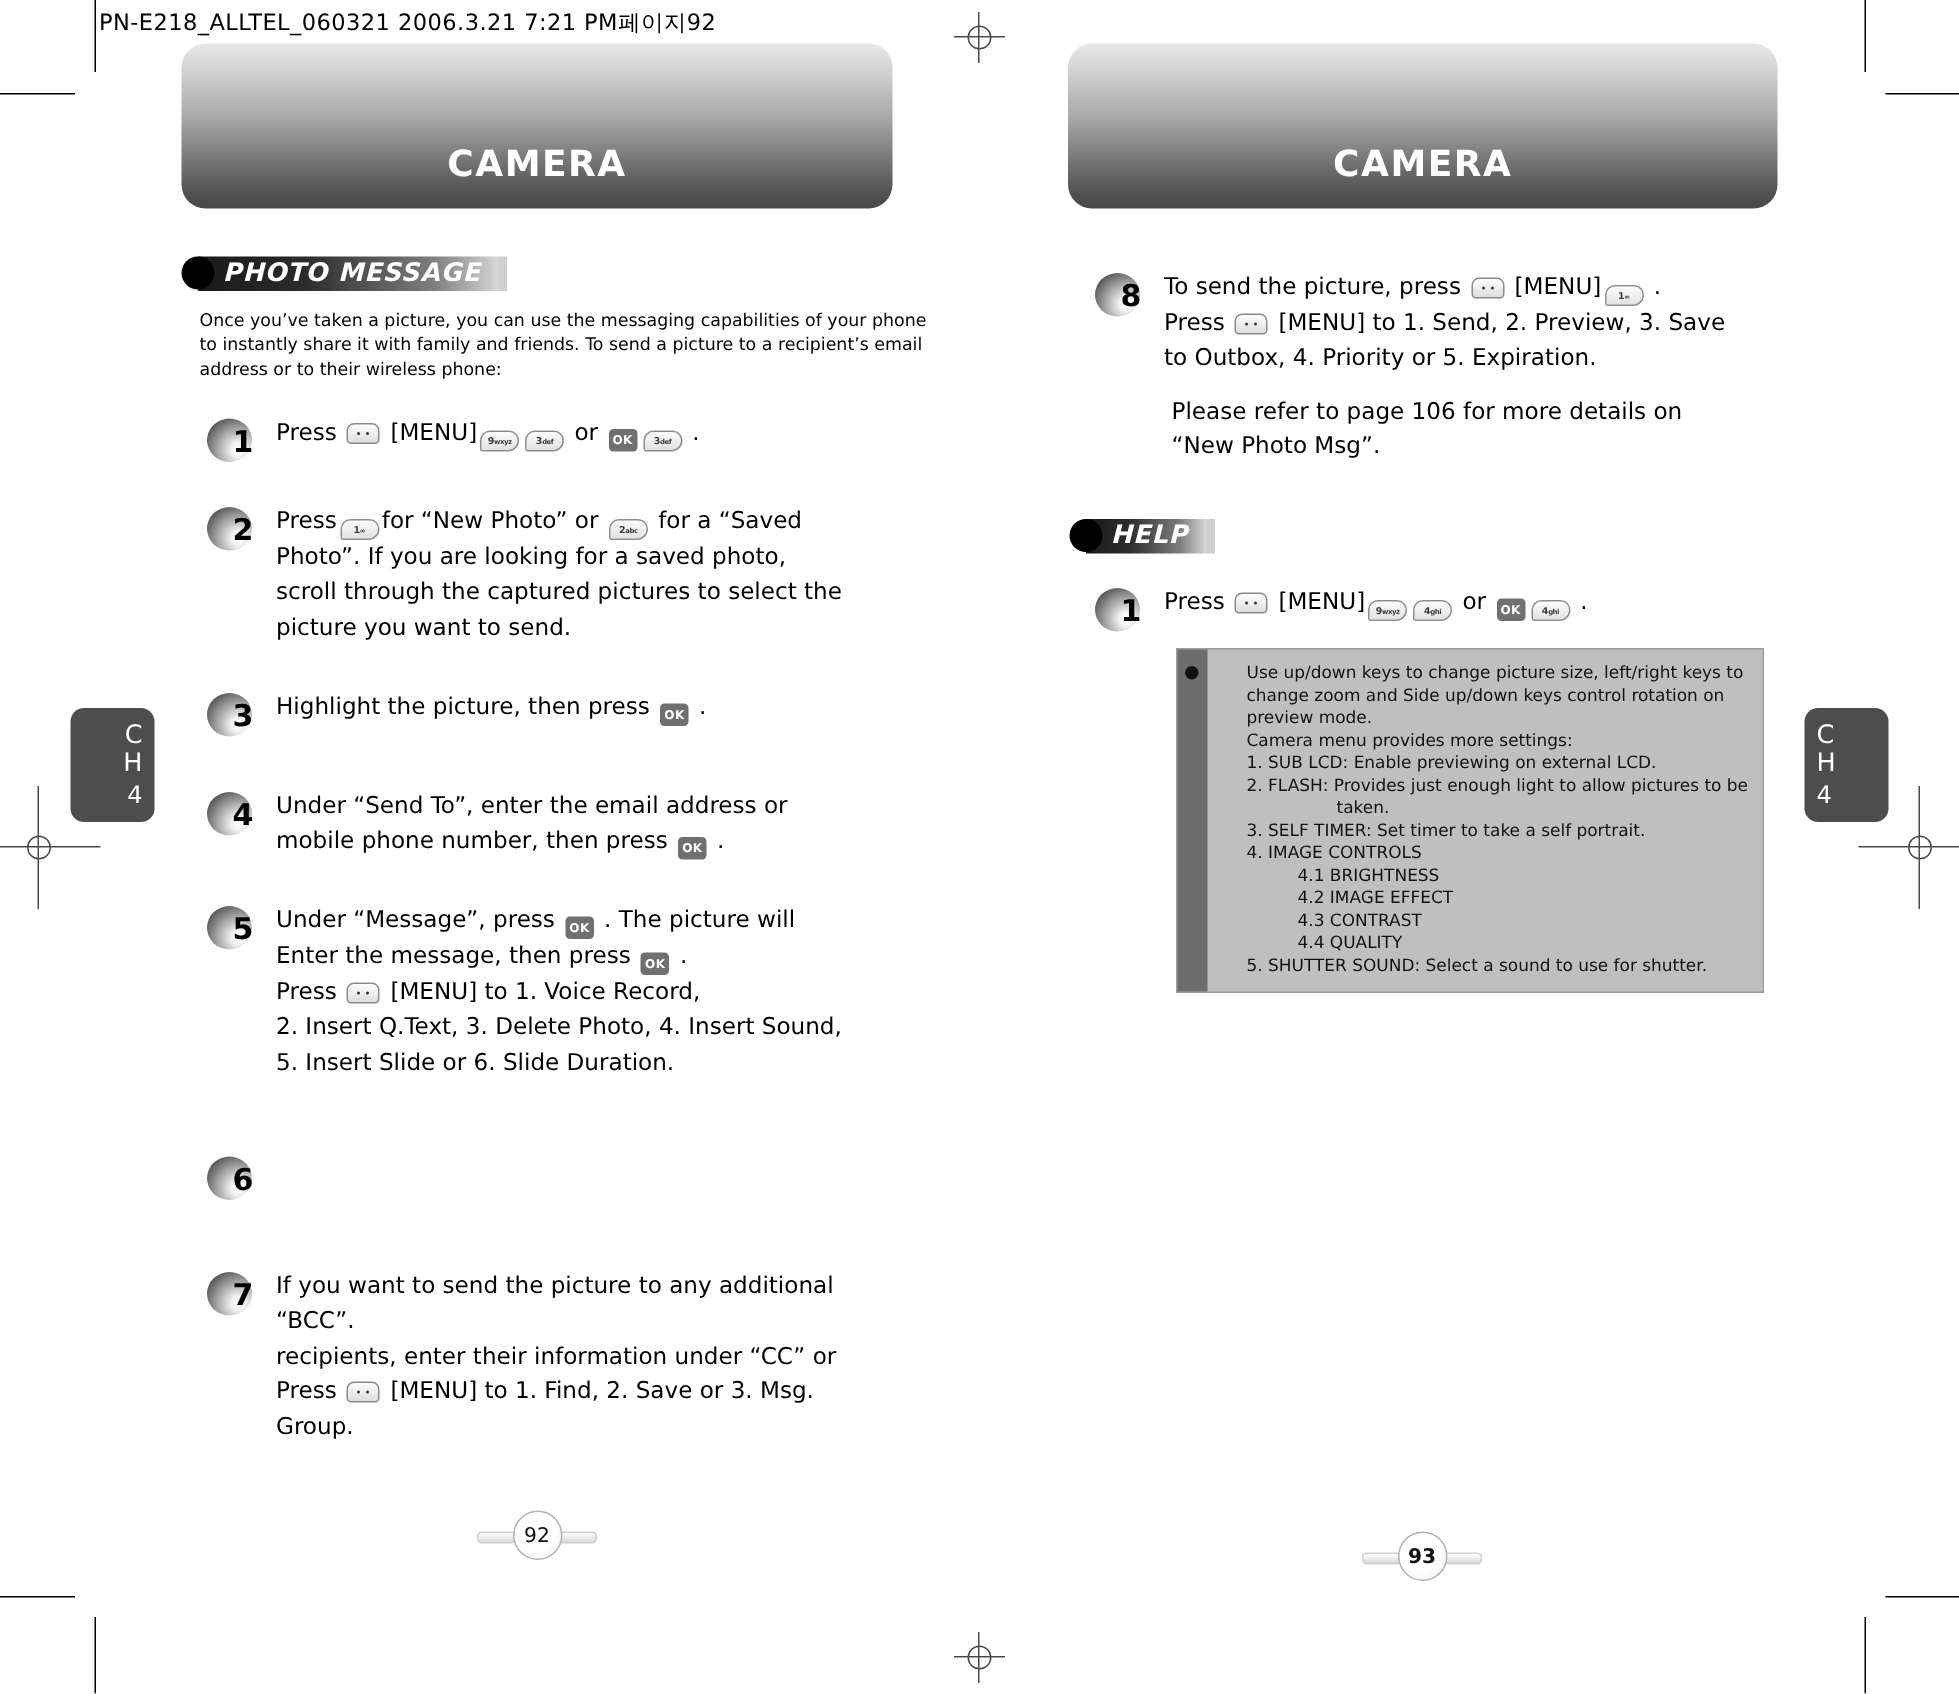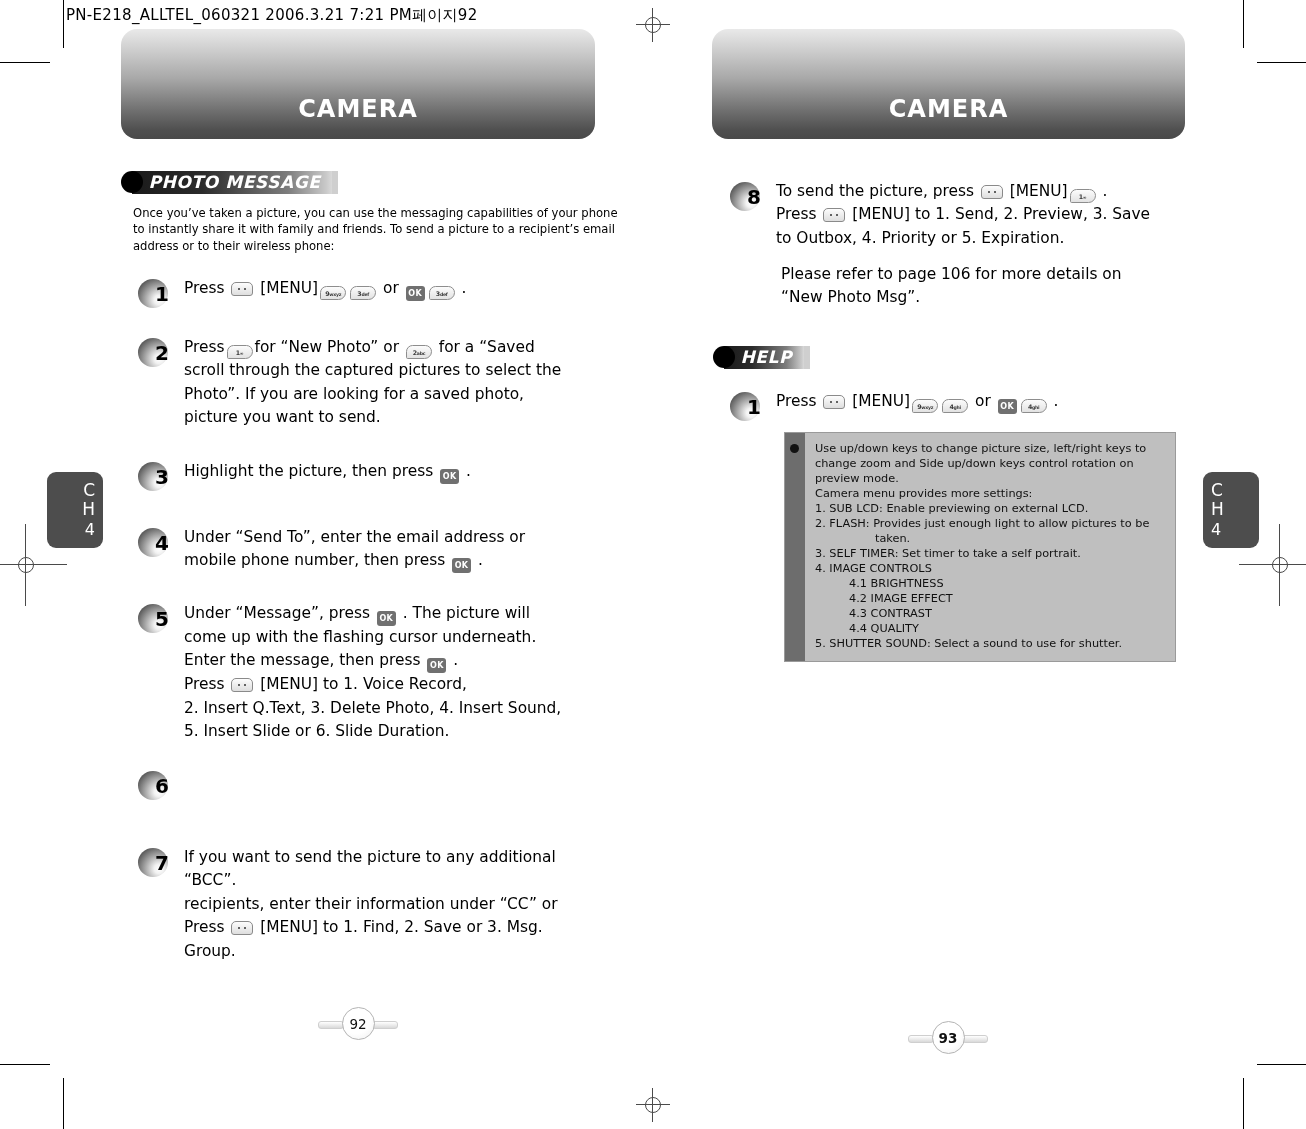--- a/index.html
+++ b/index.html
@@ -359,22 +359,22 @@
           <div class="line"><span>Press </span><span class="key key-menu"></span><span> [MENU]</span><span class="key key-num">9<span class="sub">wxyz</span></span><span class="key key-num">3<span class="sub">def</span></span><span> or </span><span class="key key-ok">OK</span><span class="key key-num">3<span class="sub">def</span></span><span> .</span></div>
         </div>
       </div>
       <div class="step" style="left: 138px; top: 336px;">
         <div class="step-num">
           <div class="sphere"></div>
           <div class="digit">2</div>
         </div>
         <div class="step-body">
           <div class="line"><span>Press</span><span class="key key-num">1<span class="sub">∞</span></span><span>for “New Photo” or </span><span class="key key-num">2<span class="sub">abc</span></span><span> for a “Saved</span></div>
+          <div class="line"><span>Photo”.   If you are looking for a saved photo,</span></div>
           <div class="line"><span>scroll through the captured pictures to select the</span></div>
-          <div class="line"><span>Photo”.   If you are looking for a saved photo,</span></div>
           <div class="line"><span>picture you want to send.</span></div>
         </div>
       </div>
       <div class="step" style="left: 138px; top: 460px;">
         <div class="step-num">
           <div class="sphere"></div>
           <div class="digit">3</div>
         </div>
         <div class="step-body">
           <div class="line"><span>Highlight the picture, then press </span><span class="key key-ok">OK</span><span> .</span></div>
@@ -390,21 +390,20 @@
           <div class="line"><span>mobile phone number, then press </span><span class="key key-ok">OK</span><span>  .</span></div>
         </div>
       </div>
       <div class="step" style="left: 138px; top: 602px;">
         <div class="step-num">
           <div class="sphere"></div>
           <div class="digit">5</div>
         </div>
         <div class="step-body">
           <div class="line"><span>Under “Message”, press </span><span class="key key-ok">OK</span><span> . The picture will</span></div>
-          <div class="line"><span>come up with the flashing cursor underneath.</span></div>
           <div class="line"><span>Enter the message, then press </span><span class="key key-ok">OK</span><span>  .</span></div>
           <div class="line"><span>Press </span><span class="key key-menu"></span><span> [MENU] to 1. Voice Record,</span></div>
           <div class="line"><span>2. Insert Q.Text, 3. Delete Photo, 4. Insert Sound,</span></div>
           <div class="line"><span>5. Insert Slide or 6. Slide Duration.</span></div>
         </div>
       </div>
       <div class="step" style="left: 138px; top: 769px;">
         <div class="step-num">
           <div class="sphere"></div>
           <div class="digit">6</div>
@@ -473,21 +472,21 @@
         <div class="step-num">
           <div class="sphere"></div>
           <div class="digit">1</div>
         </div>
         <div class="step-body">
           <div class="line"><span>Press </span><span class="key key-menu"></span><span> [MENU]</span><span class="key key-num">9<span class="sub">wxyz</span></span><span class="key key-num">4<span class="sub">ghi</span></span><span> or </span><span class="key key-ok">OK</span><span class="key key-num">4<span class="sub">ghi</span></span><span> .</span></div>
         </div>
       </div>
     </div>
 
-  <div class="helpbox" style="left:784px;top:432px;width:390px;">
+  <div class="helpbox" style="left:784px;top:432px;width:390px;gap:16px;">
     <div class="rail">
       <div class="bullet"></div>
     </div>
     <div class="content" id="help-box-content">
         <div>Use up/down keys to change picture size, left/right keys to</div>
         <div>change zoom and Side up/down keys control rotation on</div>
         <div>preview mode.</div>
         <div>Camera menu provides more settings:</div>
         <div>1. SUB LCD: Enable previewing on external LCD.</div>
         <div>2. FLASH: Provides just enough light to allow pictures to be</div>

